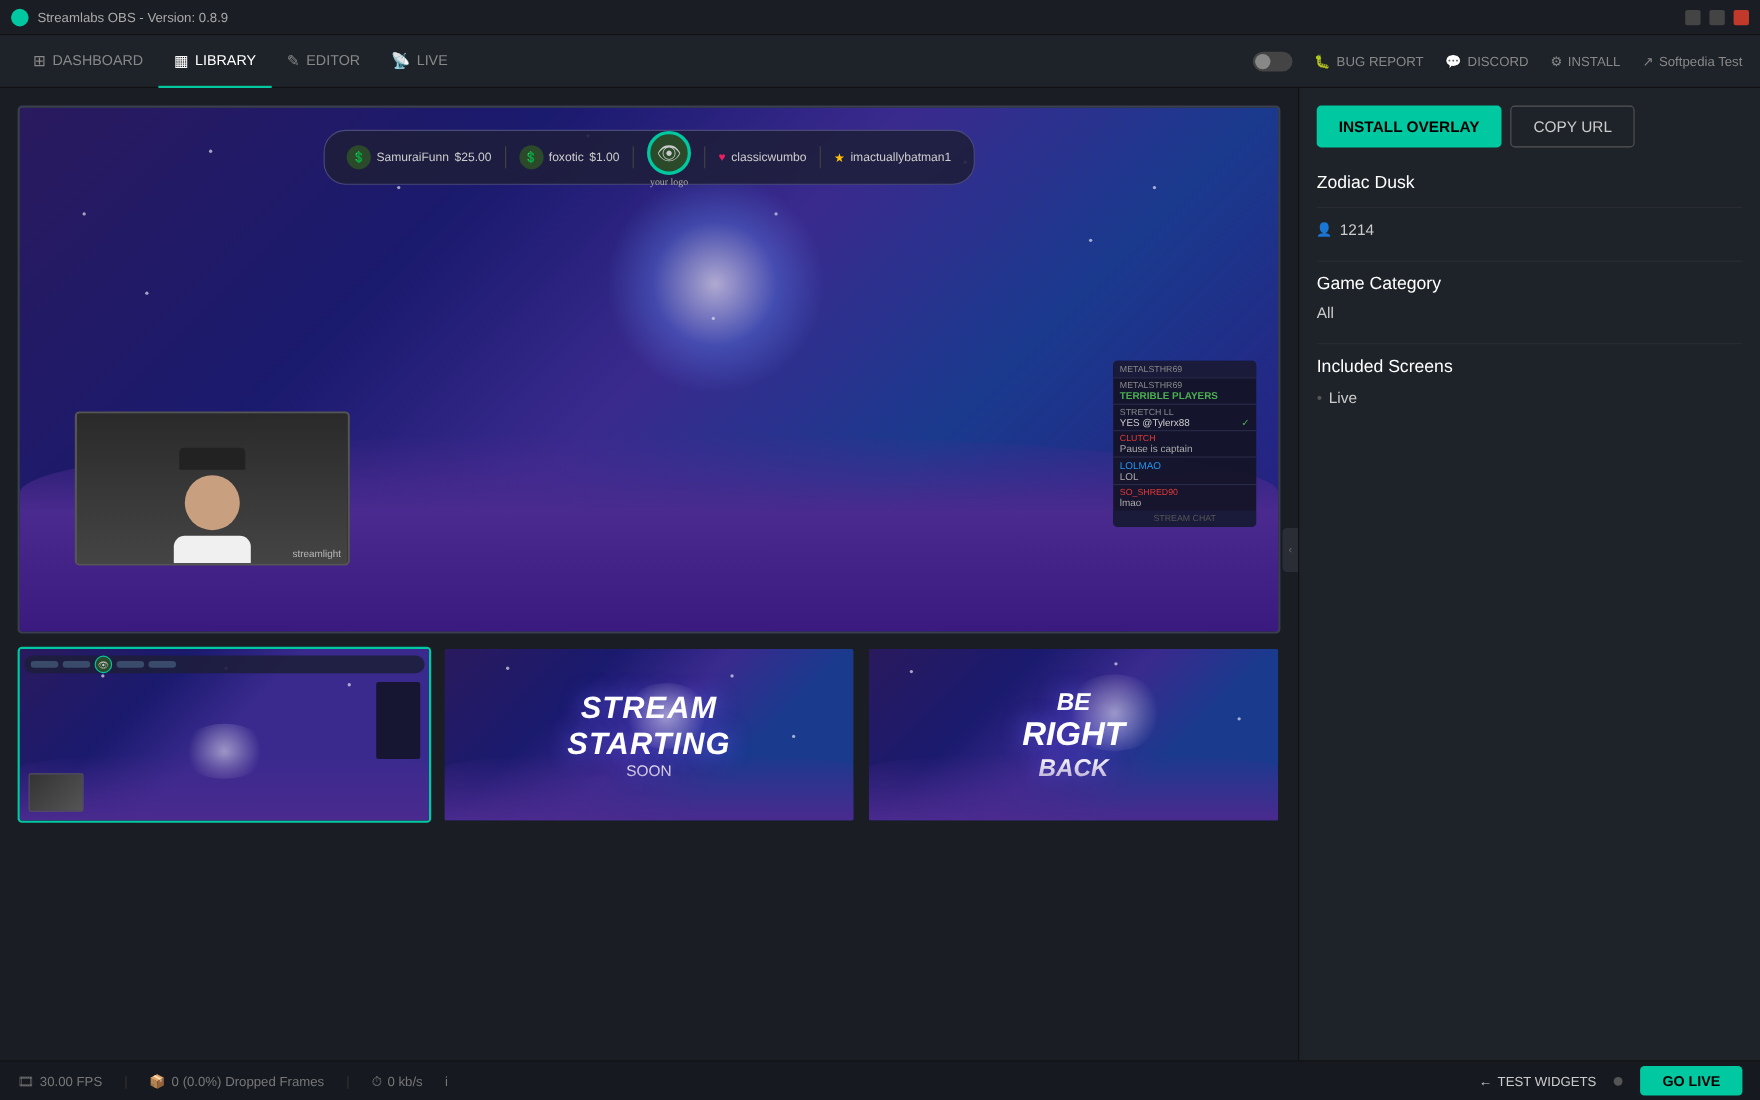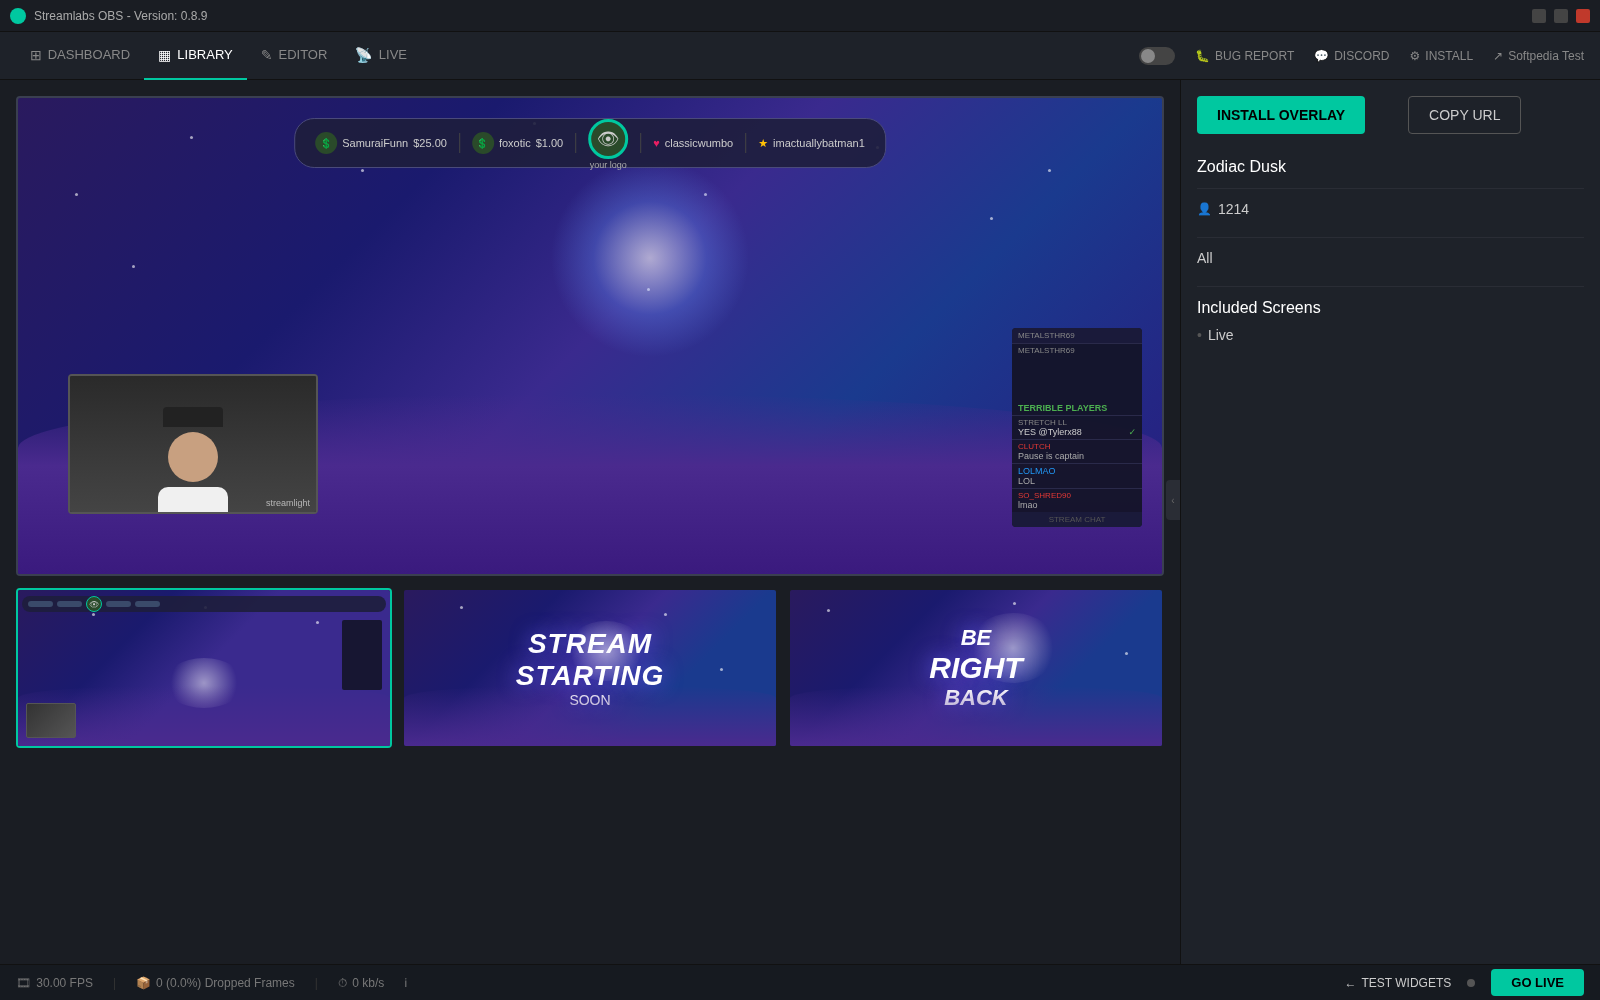--- a/index.html
+++ b/index.html
@@ -207,20 +207,21 @@
       background: #444;
     }
     .heart-icon { color: #e91e63; }
     .star-icon { color: #ffc107; }
     .logo-text {
       position: absolute;
       bottom: -14px;
       font-size: 9px;
       color: #aaa;
       white-space: nowrap;
+      font-family: Liberation Serif, serif;
     }
 
     
     .webcam {
       position: absolute;
       bottom: 60px; left: 50px;
       width: 250px; height: 140px;
       background: #222;
       border: 2px solid #555;
       border-radius: 4px;
@@ -250,21 +251,21 @@
       font-size: 8px;
     }
     .chat-section {
       padding: 2px 6px;
       border-top: 1px solid #2a2a4a;
     }
     .chat-label {
       font-size: 8px;
       color: #888;
     }
-    .chat-green { color: #4caf50; font-size: 9px; font-weight: bold; margin-top: 48px; }
+    .chat-green { color: #4caf50; font-size: 9px; font-weight: bold; }
     .chat-red { color: #e53935; font-size: 8px; }
     .chat-blue { color: #2196f3; font-size: 9px; }
     .chat-checkmark { color: #4caf50; float: right; }
     .chat-name { font-size: 9px; color: #ccc; }
     .chat-msg { font-size: 9px; color: #aaa; }
     .chat-footer {
       background: #1a1a3a;
       padding: 3px 6px;
       font-size: 8px;
       color: #555;
@@ -391,21 +392,20 @@
       border: 1px solid #555;
       padding: 10px 20px;
       border-radius: 4px;
       font-size: 14px;
       cursor: pointer;
     }
 
     .sidebar-buttons {
       display: flex;
       margin-bottom: 24px;
-      gap: 35px;
     }
 
     .sidebar-section-title {
       font-size: 16px;
       color: #fff;
       margin-bottom: 8px;
       font-weight: 500;
     }
     .sidebar-value {
       font-size: 14px;
@@ -767,20 +767,21 @@
 
     <div class="sidebar-section-title">Zodiac Dusk</div>
     <hr class="sidebar-divider">
 
     <div class="sidebar-value">
       <span class="install-icon">👤</span>
       <span>1214</span>
     </div>
     <hr class="sidebar-divider">
 
+    <div class="sidebar-section-title">Game Category</div>
     <div class="sidebar-value">All</div>
     <hr class="sidebar-divider">
 
     <div class="sidebar-section-title">Included Screens</div>
     <ul class="included-screens">
       <li>
         <span>Live</span>
       </li>
     </ul>
   </div>

